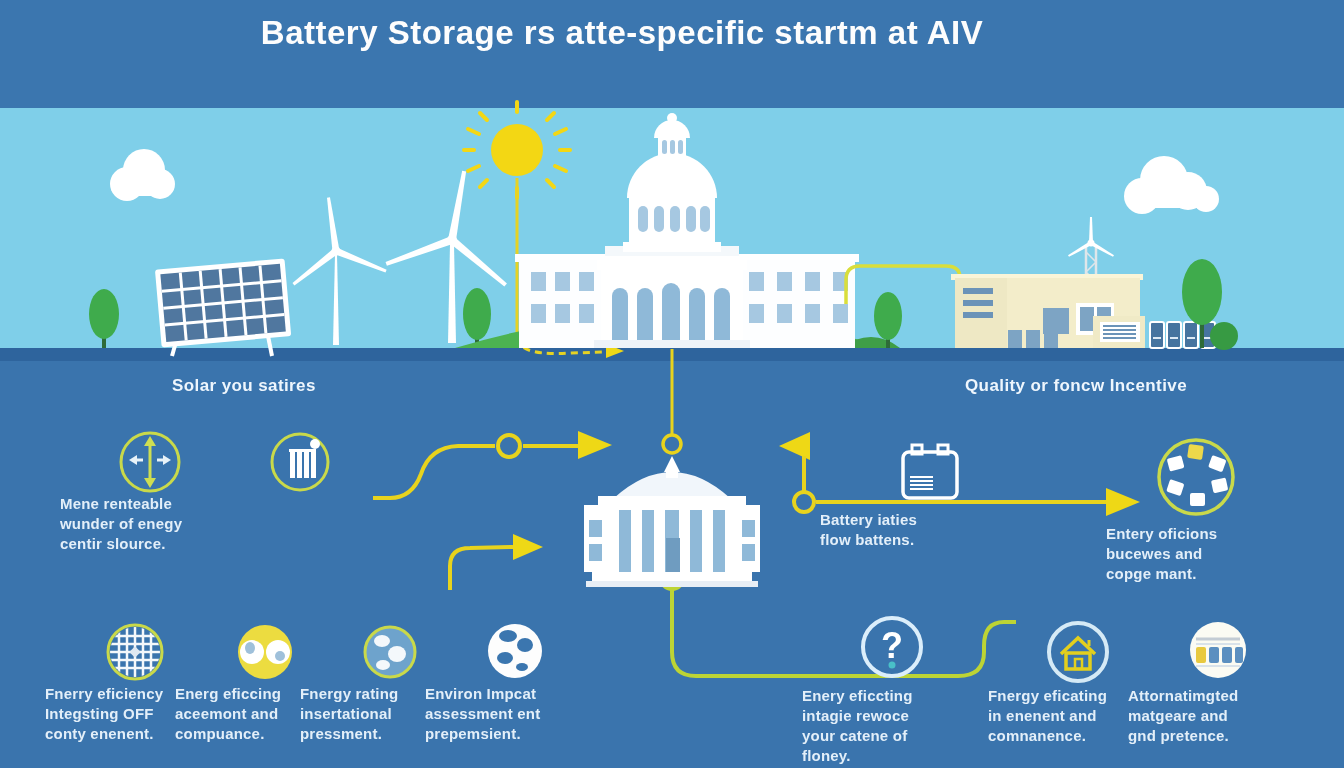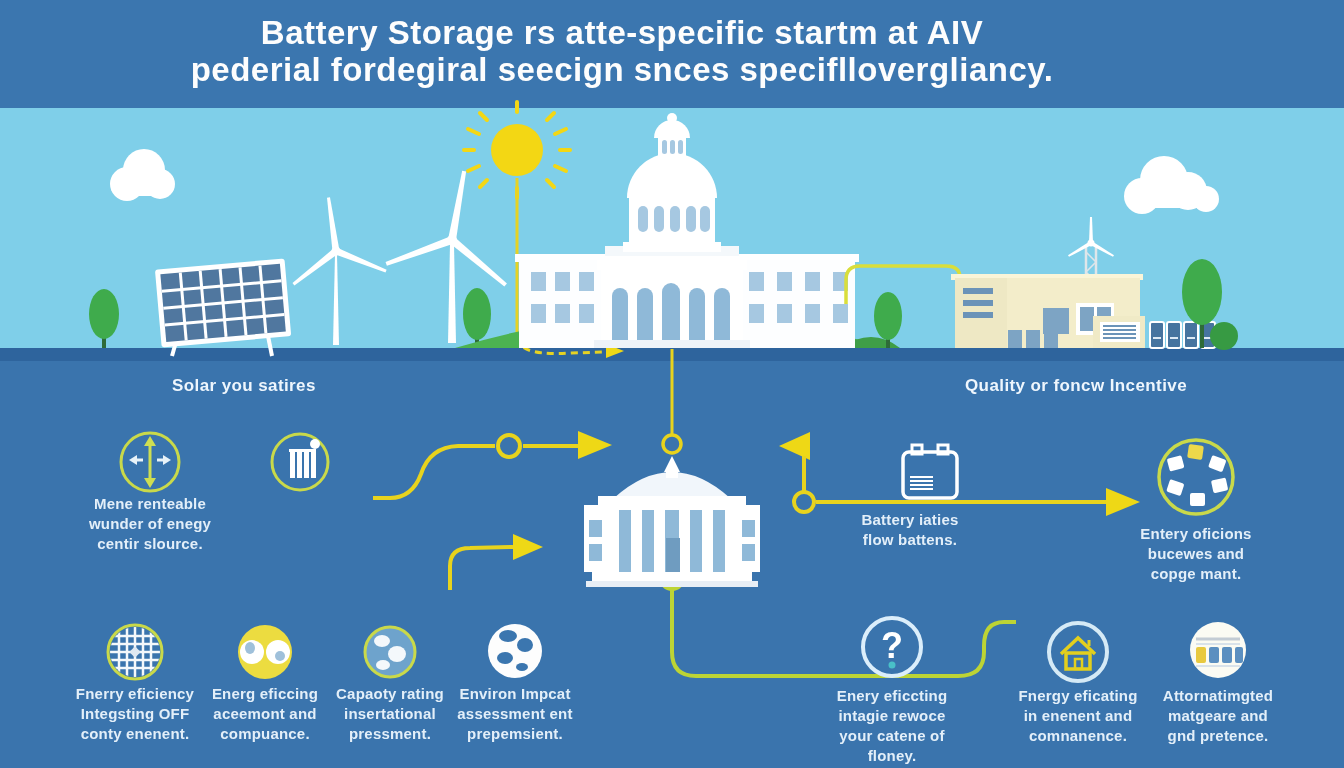--- a/index.html
+++ b/index.html
@@ -8,21 +8,21 @@
   .band{position:absolute;left:0;width:1344px;}
   .band-header{top:0;height:108px;background:#3b76af;}
   .band-sky{top:108px;height:240px;background:#7fcfe9;}
   .band-strip{top:348px;height:13px;background:#2e649d;}
   .band-bottom{top:361px;height:407px;background:#3a74ad;}
   #scene{position:absolute;left:0;top:0;z-index:2;}
   .title-wrap{position:absolute;top:14px;left:0;width:1244px;text-align:center;z-index:5;
               color:#fdfdfd;font-weight:bold;font-size:33px;line-height:37px;letter-spacing:.5px;}
   .heading{position:absolute;z-index:5;color:#eef6fd;font-weight:bold;font-size:17px;
            letter-spacing:.4px;white-space:nowrap;}
-  .lbl{position:absolute;z-index:5;width:180px;text-align:center;color:#e3eff9;
+  .lbl{position:absolute;z-index:5;width:180px;text-align:left;color:#e3eff9;
        font-weight:bold;font-size:15px;line-height:20px;white-space:pre-line;letter-spacing:.2px;}
   .ico{position:absolute;z-index:6;}
 </style>
 </head>
 <body>
 
 <div id="stage">
 
   <div class="band band-header"></div>
   <div class="band band-sky"></div>
@@ -293,21 +293,20 @@
           <rect x="725" y="510" width="11" height="62"></rect>
       </g>
       <rect x="666" y="538" width="14" height="34" fill="#6f9cc0"></rect>
       <rect x="592" y="572" width="160" height="9" fill="#ffffff"></rect>
       <rect x="586" y="581" width="172" height="6" fill="#e8eef5"></rect>
     </g>
   </svg>
 
   <div class="title-wrap">
     <div>Battery Storage rs atte-specific startm at AIV</div>
-    <div>pederial fordegiral seecign snces specifllovergliancy.</div>
   </div>
 
   <div class="heading" style="left:172px;top:376px">Solar you satires</div>
   <div class="heading" style="left:965px;top:376px">Quality or foncw Incentive</div>
 
   <div class="ico" style="left:118px;top:430px">
     <svg width="64" height="64">
       <circle cx="32" cy="32" r="29" fill="none" stroke="#c9d94a" stroke-width="3"></circle>
       <line x1="32" y1="14" x2="32" y2="50" stroke="#cede52" stroke-width="3"></line>
       <polygon points="32,6 26,16 38,16" fill="#cede52"></polygon>
@@ -440,21 +439,21 @@
       <line x1="8" y1="46" x2="52" y2="46" stroke="#d8e2ea" stroke-width="2"></line>
     </svg>
   </div>
 
   <div class="lbl" style="left:45px;top:684px">Fnerry eficiency
 Integsting OFF
 conty enenent.</div>
   <div class="lbl" style="left:175px;top:684px">Energ eficcing
 aceemont and
 compuance.</div>
-  <div class="lbl" style="left:300px;top:684px">Capaoty rating
+  <div class="lbl" style="left:300px;top:684px">Fnergy rating
 insertational
 pressment.</div>
   <div class="lbl" style="left:425px;top:684px">Environ Impcat
 assessment ent
 prepemsient.</div>
   <div class="lbl" style="left:802px;top:686px">Enery eficcting
 intagie rewoce
 your catene of
 floney.</div>
   <div class="lbl" style="left:988px;top:686px">Fnergy eficating

